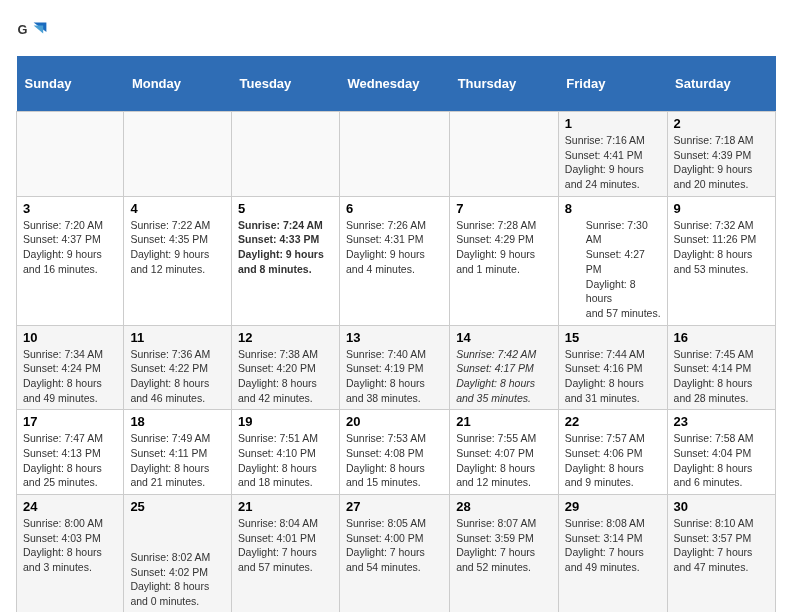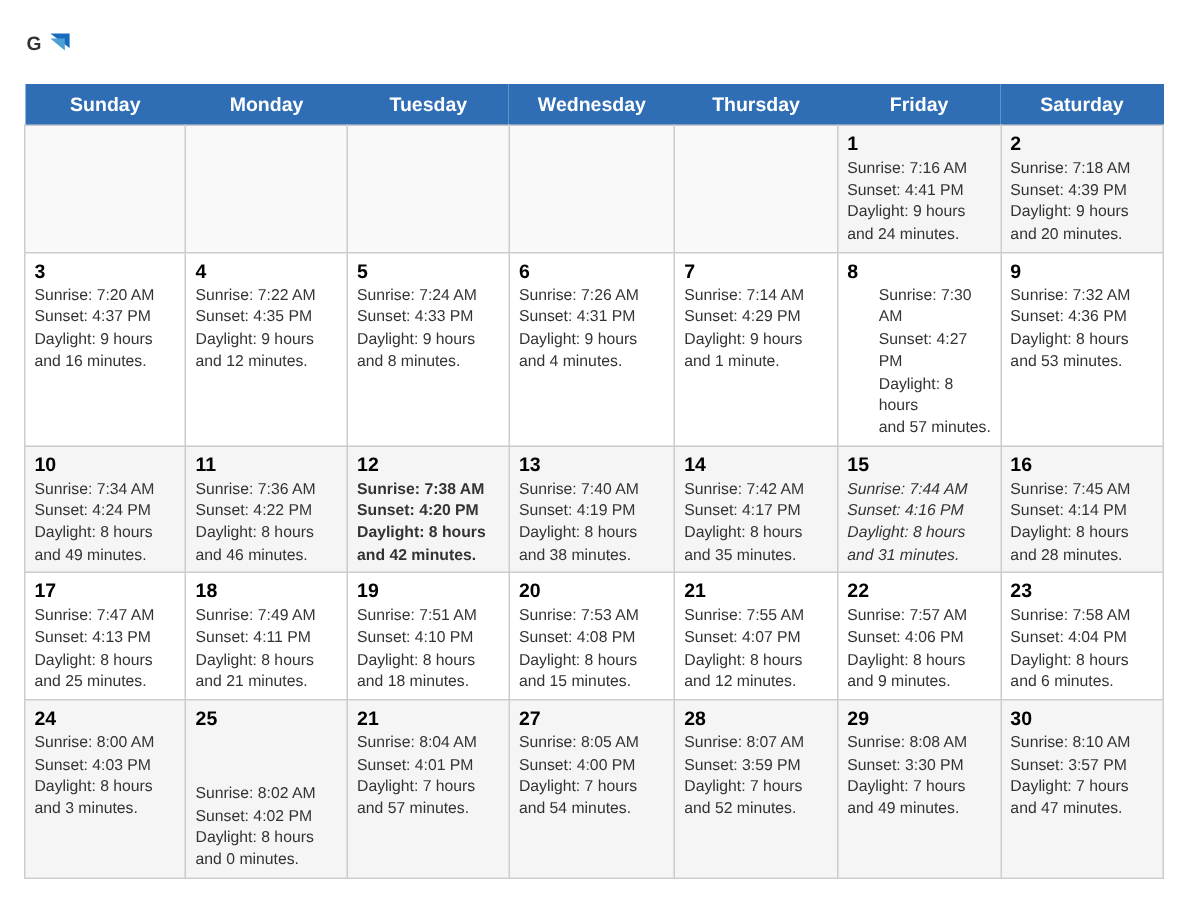--- a/index.html
+++ b/index.html
@@ -38,22 +38,22 @@
       color: #555;
     }
     .calendar {
       width: 100%;
       border-collapse: collapse;
       font-size: 11px;
     }
     .calendar th {
       background-color: #2f6db5;
       color: #fff;
-      text-align: center;
-      padding: 6px 8px;
+      text-align: left;
+      padding: 20px 8px;
       font-size: 13px;
       font-weight: bold;
     }
     .calendar td {
       border: 1px solid #ccc;
       vertical-align: top;
       padding: 4px 6px;
       width: 113px;
       min-height: 80px;
       background: #fff;
@@ -145,50 +145,50 @@
         </td>
         <td>
           <span class="day-number">4</span>
           <div class="day-info" style="white-space: pre-line;">Sunrise: 7:22 AM
 Sunset: 4:35 PM
 Daylight: 9 hours
 and 12 minutes.</div>
         </td>
         <td>
           <span class="day-number">5</span>
-          <div class="day-info" style="white-space: pre-line;">Sunrise: 7:24 AM
+          <div class="day-info" style="white-space: pre-line; font-weight: bold;">Sunrise: 7:24 AM
 Sunset: 4:33 PM
 Daylight: 9 hours
 and 8 minutes.</div>
         </td>
         <td>
           <span class="day-number">6</span>
           <div class="day-info" style="white-space: pre-line;">Sunrise: 7:26 AM
 Sunset: 4:31 PM
 Daylight: 9 hours
 and 4 minutes.</div>
         </td>
         <td>
           <span class="day-number">7</span>
-          <div class="day-info" style="white-space: pre-line;">Sunrise: 7:14 AM
+          <div class="day-info" style="white-space: pre-line;">Sunrise: 7:28 AM
 Sunset: 4:29 PM
 Daylight: 9 hours
 and 1 minute.</div>
         </td>
         <td>
           <span class="day-number">8</span>
           <div class="day-info" style="white-space: pre-line; margin-left: 21px;">Sunrise: 7:30 AM
 Sunset: 4:27 PM
 Daylight: 8 hours
 and 57 minutes.</div>
         </td>
         <td>
           <span class="day-number">9</span>
           <div class="day-info" style="white-space: pre-line;">Sunrise: 7:32 AM
-Sunset: 4:36 PM
+Sunset: 11:26 PM
 Daylight: 8 hours
 and 53 minutes.</div>
         </td>
       </tr>
       <tr>
         <td>
           <span class="day-number">10</span>
           <div class="day-info" style="white-space: pre-line;">Sunrise: 7:34 AM
 Sunset: 4:24 PM
 Daylight: 8 hours
@@ -196,42 +196,42 @@
         </td>
         <td>
           <span class="day-number">11</span>
           <div class="day-info" style="white-space: pre-line;">Sunrise: 7:36 AM
 Sunset: 4:22 PM
 Daylight: 8 hours
 and 46 minutes.</div>
         </td>
         <td>
           <span class="day-number">12</span>
-          <div class="day-info" style="white-space: pre-line; font-weight: bold;">Sunrise: 7:38 AM
+          <div class="day-info" style="white-space: pre-line;">Sunrise: 7:38 AM
 Sunset: 4:20 PM
 Daylight: 8 hours
 and 42 minutes.</div>
         </td>
         <td>
           <span class="day-number">13</span>
           <div class="day-info" style="white-space: pre-line;">Sunrise: 7:40 AM
 Sunset: 4:19 PM
 Daylight: 8 hours
 and 38 minutes.</div>
         </td>
         <td>
           <span class="day-number">14</span>
-          <div class="day-info" style="white-space: pre-line;">Sunrise: 7:42 AM
+          <div class="day-info" style="white-space: pre-line; font-style: italic;">Sunrise: 7:42 AM
 Sunset: 4:17 PM
 Daylight: 8 hours
 and 35 minutes.</div>
         </td>
         <td>
           <span class="day-number">15</span>
-          <div class="day-info" style="white-space: pre-line; font-style: italic;">Sunrise: 7:44 AM
+          <div class="day-info" style="white-space: pre-line;">Sunrise: 7:44 AM
 Sunset: 4:16 PM
 Daylight: 8 hours
 and 31 minutes.</div>
         </td>
         <td>
           <span class="day-number">16</span>
           <div class="day-info" style="white-space: pre-line;">Sunrise: 7:45 AM
 Sunset: 4:14 PM
 Daylight: 8 hours
 and 28 minutes.</div>
@@ -320,21 +320,21 @@
         <td>
           <span class="day-number">28</span>
           <div class="day-info" style="white-space: pre-line;">Sunrise: 8:07 AM
 Sunset: 3:59 PM
 Daylight: 7 hours
 and 52 minutes.</div>
         </td>
         <td>
           <span class="day-number">29</span>
           <div class="day-info" style="white-space: pre-line;">Sunrise: 8:08 AM
-Sunset: 3:30 PM
+Sunset: 3:14 PM
 Daylight: 7 hours
 and 49 minutes.</div>
         </td>
         <td>
           <span class="day-number">30</span>
           <div class="day-info" style="white-space: pre-line;">Sunrise: 8:10 AM
 Sunset: 3:57 PM
 Daylight: 7 hours
 and 47 minutes.</div>
         </td>

